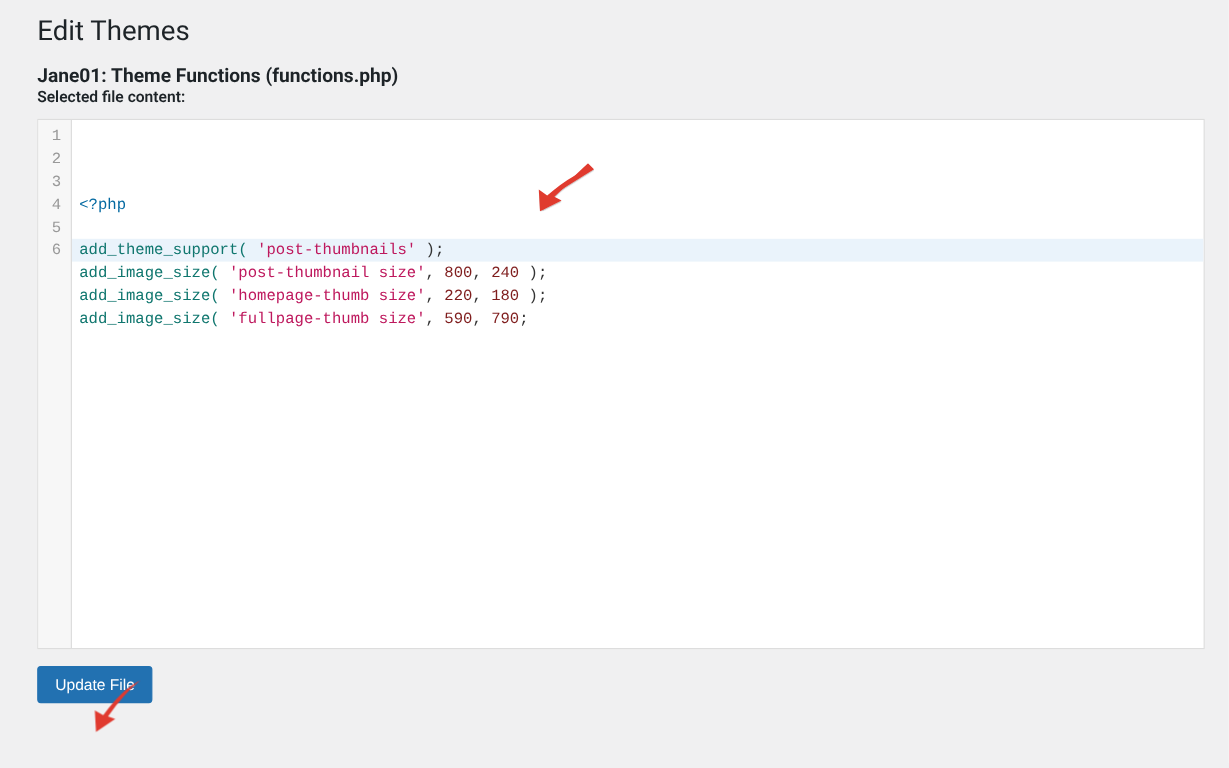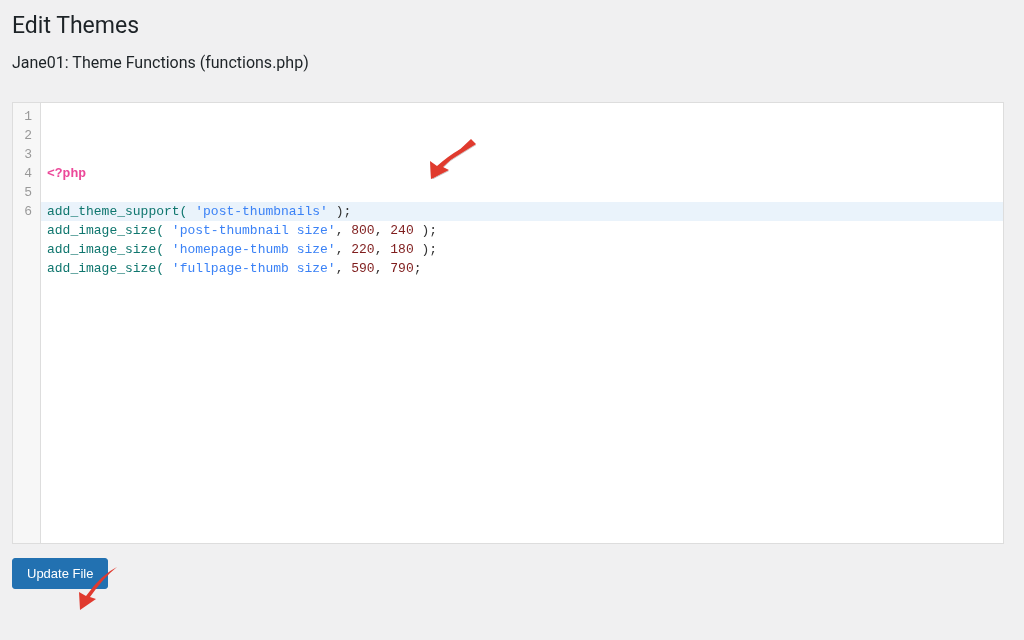--- a/index.html
+++ b/index.html
@@ -5,33 +5,33 @@
     * { box-sizing: border-box; margin: 0; padding: 0; }
     body {
       background: #f0f0f1;
       font-family: -apple-system, BlinkMacSystemFont, "Segoe UI", Roboto, sans-serif;
       color: #1d2327;
       width: 1024px;
       height: 640px;
       overflow: hidden;
     }
     .page {
-      padding: 12px 20px 0 12px;
+      padding: 12px 20px 0 31px;
     }
     h1.page-title {
       font-size: 23px;
       font-weight: 400;
       color: #1d2327;
       margin-bottom: 14px;
     }
     h2.subtitle {
       font-size: 16px;
-      font-weight: 400;
+      font-weight: 700;
       color: #1d2327;
-      margin-bottom: 30px;
+      margin-bottom: 2px;
     }
     .label-selected {
       font-size: 13px;
       font-weight: 600;
       color: #1d2327;
       margin-bottom: 10px;
     }
     .editor {
       background: #fff;
       border: 1px solid #ddd;
@@ -65,22 +65,22 @@
     .code .line { height: 19px; }
     .code .active-line-bg {
       position: absolute;
       left: 0; right: 0;
       top: calc(4px + 19px * 5);
       height: 19px;
       background: #eaf3fb;
       z-index: 0;
     }
     .code .line > * { position: relative; z-index: 1; }
-    .tag-c { color: #ec4899; font-weight: bold; }
-    .str-c { color: #3b82f6; }
+    .tag-c { color: #0369a1; }
+    .str-c { color: #be185d; }
     .num-c { color: #7f1d1d; }
     .pun-c { color: #333; }
     .fn-c  { color: #0f766e; }
 
     .update-btn {
       margin-top: 14px;
       background: #2271b1;
       color: #fff;
       border: 1px solid #2271b1;
       padding: 7px 14px;
@@ -95,20 +95,21 @@
       pointer-events: none;
     }
     .arrow svg { display: block; }
   </style>
 </head>
 <body>
 
 <div class="page">
   <h1 class="page-title">Edit Themes</h1>
   <h2 class="subtitle">Jane01: Theme Functions (functions.php)</h2>
+  <div class="label-selected">Selected file content:</div>
 
   <div class="editor">
     <div class="editor-inner">
       <div class="gutter" id="gutter">
           <div class="ln">1</div>
           <div class="ln">2</div>
           <div class="ln">3</div>
           <div class="ln">4</div>
           <div class="ln">5</div>
           <div class="ln">6</div>

